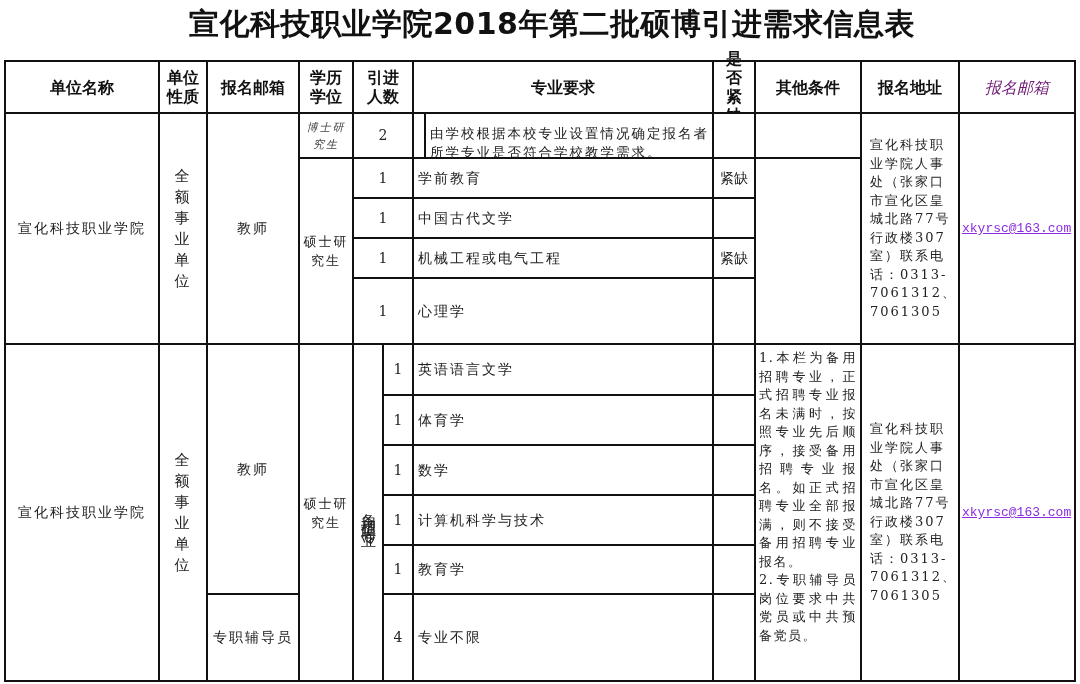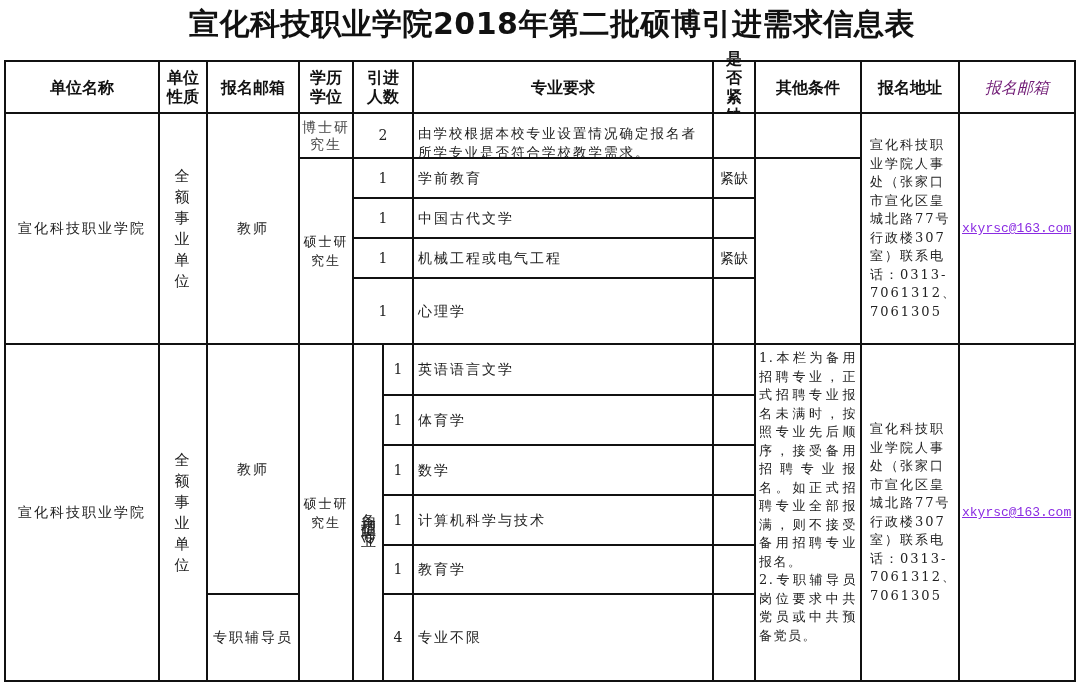--- a/index.html
+++ b/index.html
@@ -34,30 +34,30 @@
 <div class="cell hdr" style="left:412px;top:60px;width:302px;height:54px;">专业要求</div>
 <div class="cell hdr" style="left:712px;top:60px;width:44px;height:54px;padding:0 16px;letter-spacing:0;">是否紧缺</div>
 <div class="cell hdr" style="left:754px;top:60px;width:108px;height:54px;">其他条件</div>
 <div class="cell hdr" style="left:860px;top:60px;width:100px;height:54px;">报名地址</div>
 <div class="cell hdr light" style="left:958px;top:60px;width:118px;height:54px;">报名邮箱</div>
 
 <div class="cell spaced" style="left:4px;top:112px;width:156px;height:233px;">宣化科技职业学院</div>
 <div class="cell narrow" style="left:158px;top:112px;width:50px;height:233px;padding:0 8px;font-size:15px;line-height:21px;">全额事业单位</div>
 <div class="cell spaced" style="left:206px;top:112px;width:94px;height:233px;">教师</div>
 
-<div class="cell spaced" style="left:298px;top:112px;width:56px;height:47px;padding:0 2px;font-size:14px;line-height:17px;color:#444;">博士研究生</div>
+<div class="cell spaced" style="left:298px;top:112px;width:56px;height:47px;padding:0 2px;font-size:11px;line-height:17px;color:#444;font-style:italic;">博士研究生</div>
 <div class="cell spaced" style="left:298px;top:157px;width:56px;height:188px;padding:0 2px;font-size:13px;line-height:19px;">硕士研究生</div>
 
 <div class="cell" style="left:352px;top:112px;width:62px;height:47px;">2</div>
 <div class="cell" style="left:352px;top:157px;width:62px;height:42px;">1</div>
 <div class="cell" style="left:352px;top:197px;width:62px;height:42px;">1</div>
 <div class="cell" style="left:352px;top:237px;width:62px;height:42px;">1</div>
 <div class="cell" style="left:352px;top:277px;width:62px;height:68px;">1</div>
 
-<div class="cell left spaced" style="left:412px;top:112px;width:302px;height:62px;font-size:13.5px;line-height:19px;padding-right:4px;">由学校根据本校专业设置情况确定报名者所学专业是否符合学校教学需求。</div>
+<div class="cell left spaced" style="left:424px;top:112px;width:302px;height:62px;font-size:13.5px;line-height:19px;padding-right:4px;">由学校根据本校专业设置情况确定报名者所学专业是否符合学校教学需求。</div>
 <div class="cell left spaced" style="left:412px;top:157px;width:302px;height:42px;">学前教育</div>
 <div class="cell left spaced" style="left:412px;top:197px;width:302px;height:42px;">中国古代文学</div>
 <div class="cell left spaced" style="left:412px;top:237px;width:302px;height:42px;">机械工程或电气工程</div>
 <div class="cell left spaced" style="left:412px;top:277px;width:302px;height:68px;">心理学</div>
 
 <div class="cell" style="left:712px;top:112px;width:44px;height:47px;"></div>
 <div class="cell" style="left:712px;top:157px;width:44px;height:42px;">紧缺</div>
 <div class="cell" style="left:712px;top:197px;width:44px;height:42px;"></div>
 <div class="cell" style="left:712px;top:237px;width:44px;height:42px;">紧缺</div>
 <div class="cell" style="left:712px;top:277px;width:44px;height:68px;"></div>

